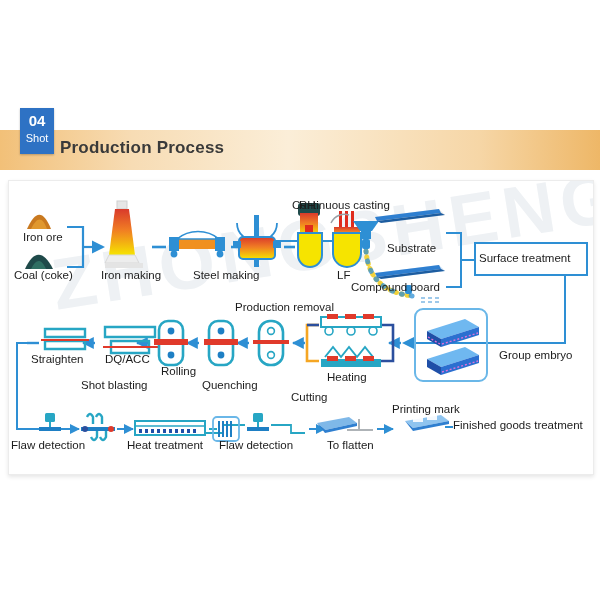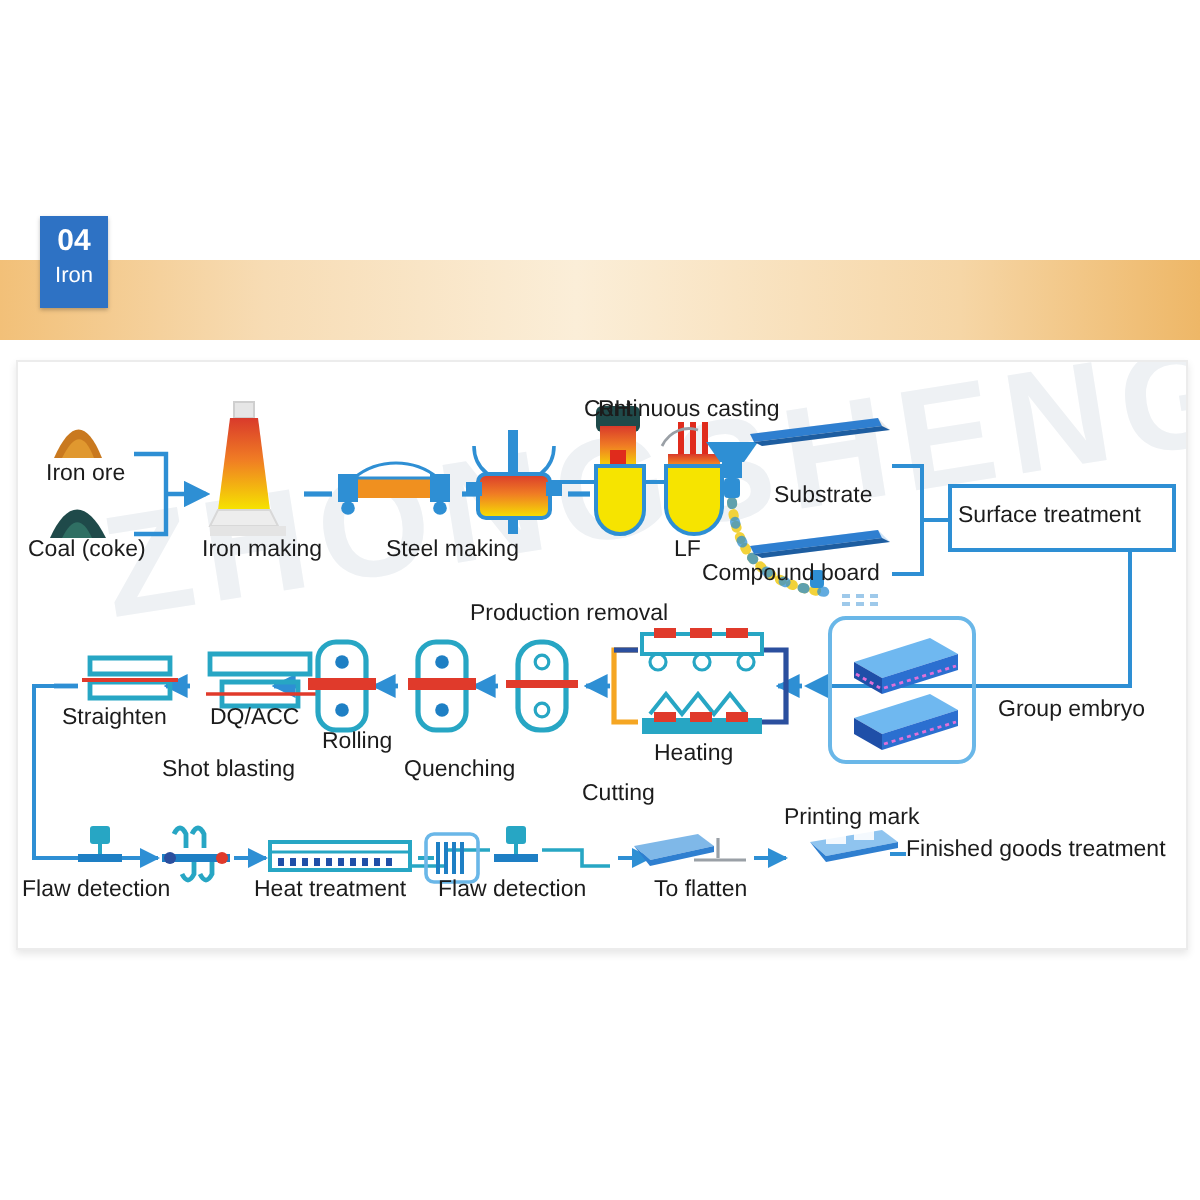--- a/index.html
+++ b/index.html
@@ -60,23 +60,24 @@
 </style>
 </head>
 <body>
 
 <div class="page">
 
   <div class="header-band"></div>
 
   <div class="badge">
     <span class="num">04</span>
-    <span class="word">Iron</span>
+    <span class="word">Shot</span>
   </div>
 
+  <div class="header-title">Production Process</div>
 
   <div class="card">
 
     <div class="wm">ZHONGSHENG</div>
 
     <div class="stage">
 
       <svg class="wire" viewBox="0 0 584 293">
         <defs>
           <marker id="ah" markerWidth="6" markerHeight="6" refX="5" refY="3" orient="auto">

